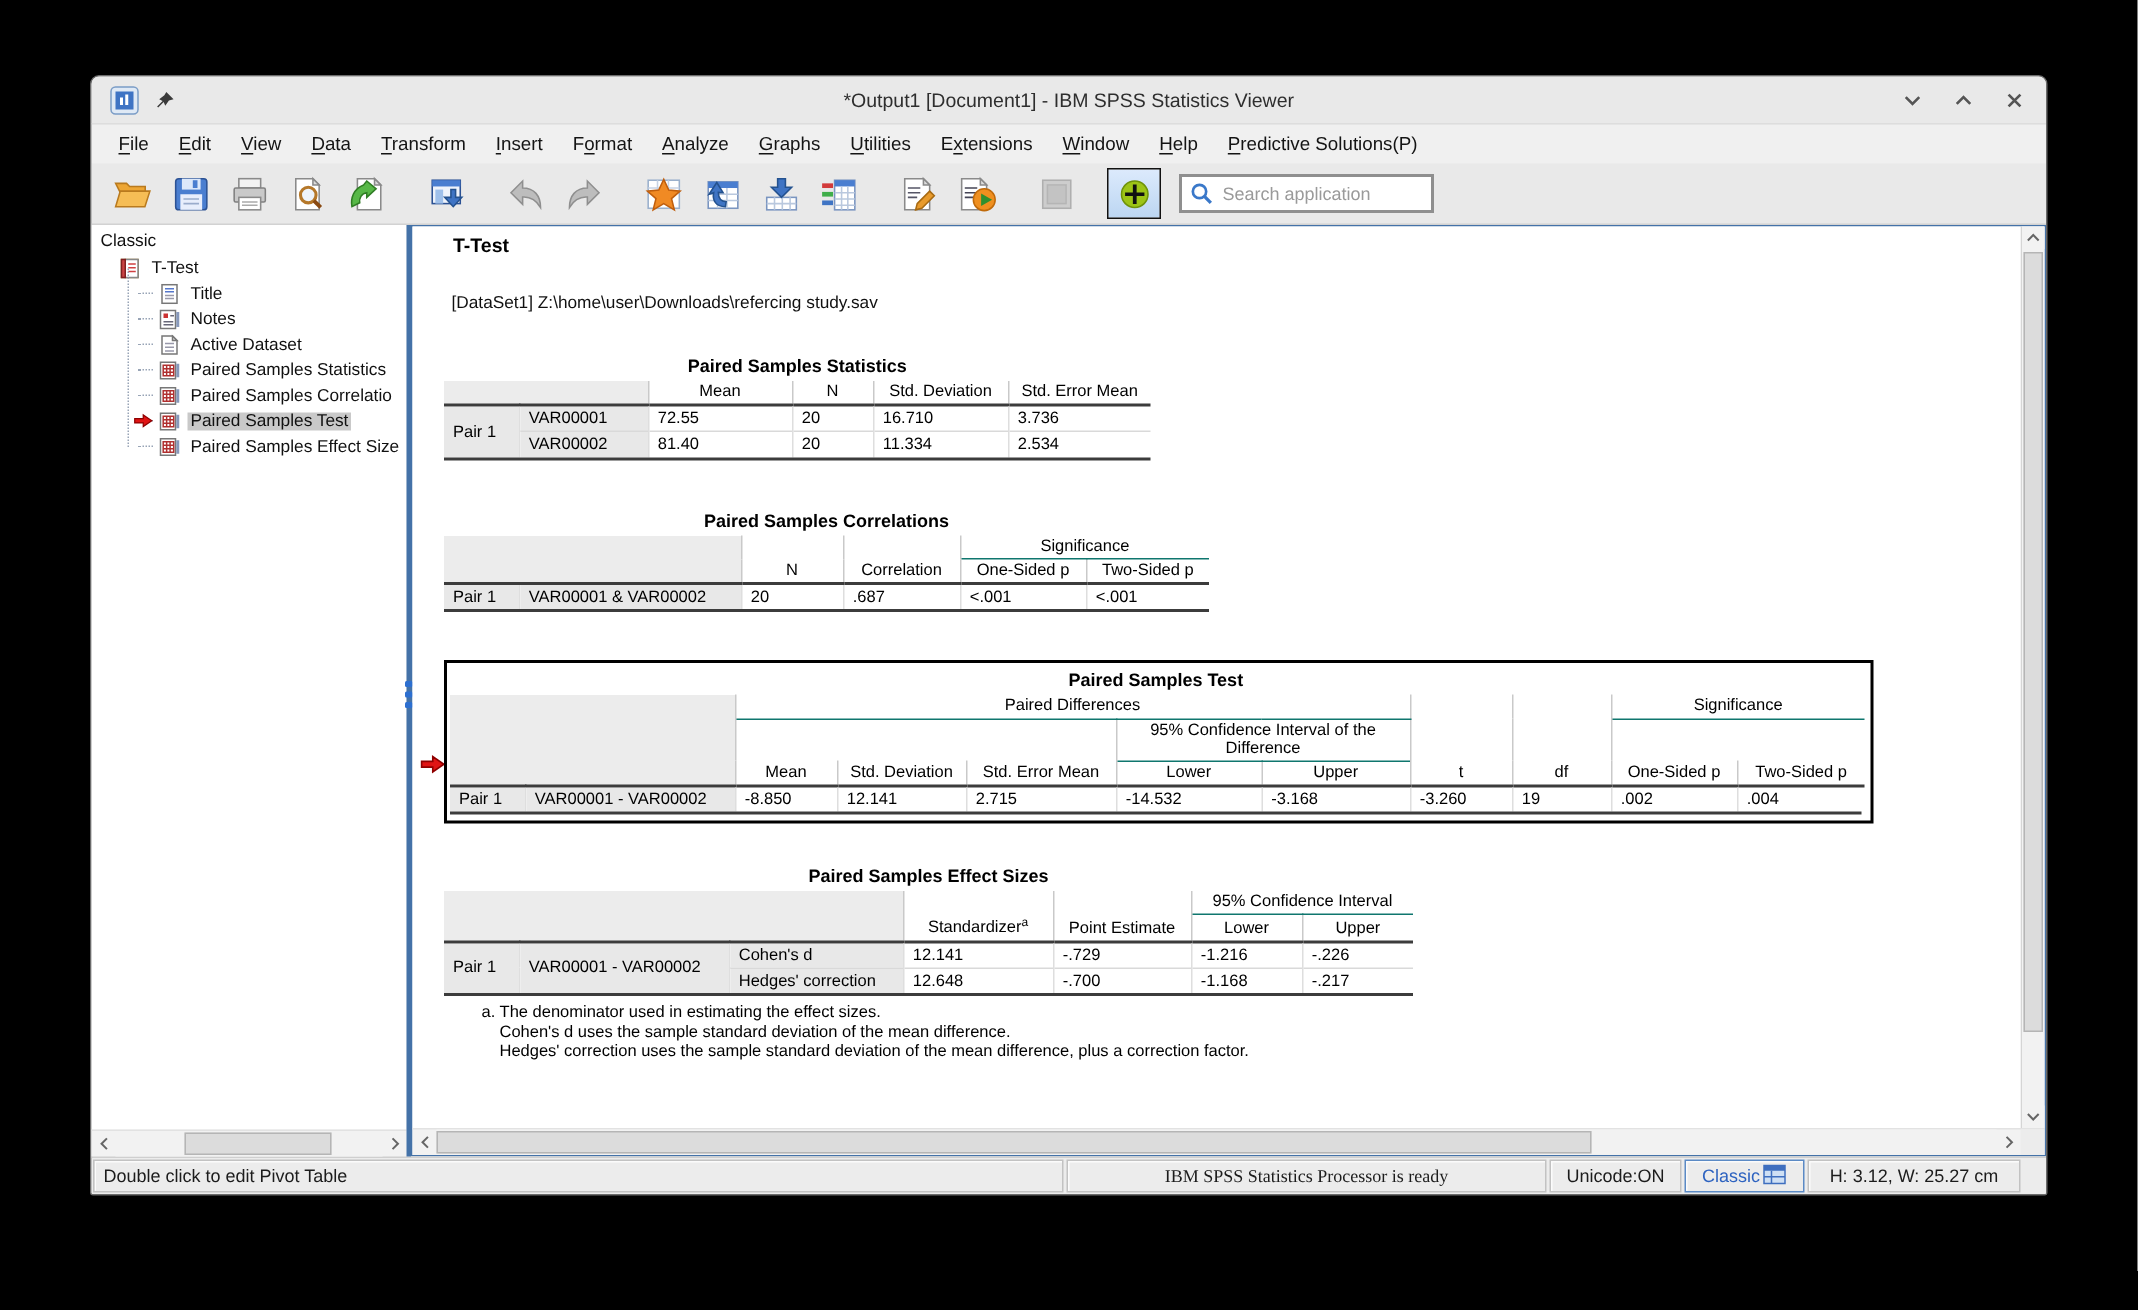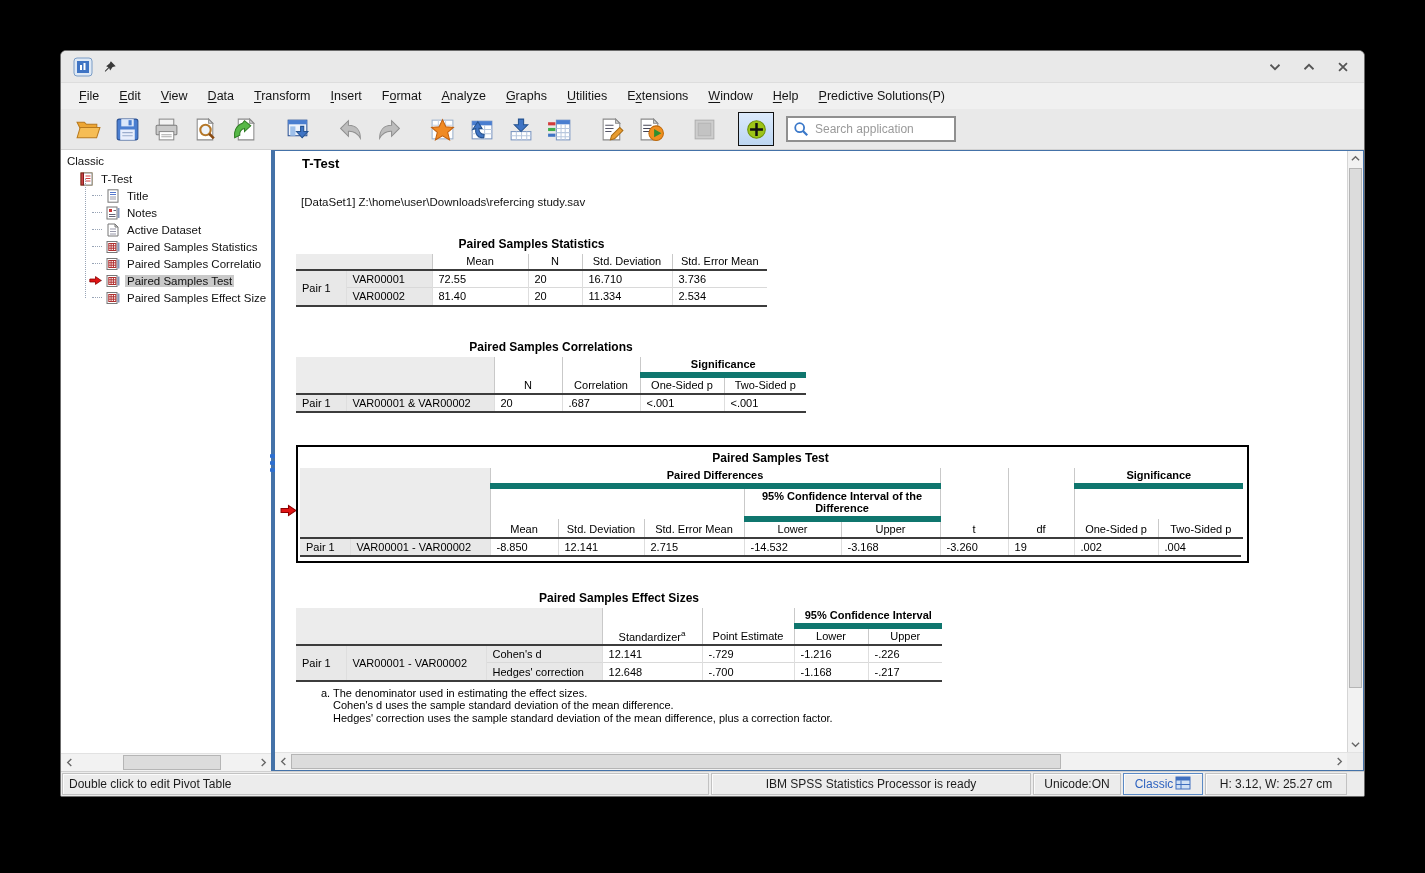--- a/index.html
+++ b/index.html
@@ -65,21 +65,21 @@
   .dsline{margin:25px 0 0 26px;font-size:11.5px;color:#111;}
   
   .tblblock{position:relative;}
   .tblblock.sel{border:2px solid #000;padding:4px 6px 4px 2px;}
   .tbl-title{text-align:center;font-size:12px;font-weight:bold;margin-bottom:3px;color:#000;}
   .spss-table{border-collapse:collapse;border:hidden;width:100%;table-layout:fixed;
               font-size:11px;color:#000;}
   .spss-table th{font-weight:normal;text-align:center;vertical-align:bottom;
                  padding:1px 4px 2px;border-left:1px solid #c9c9c9;border-right:1px solid #c9c9c9;
                  line-height:1.1;height:16px;overflow:hidden;}
-  .spss-table th.spanner{vertical-align:middle;border-bottom:6px solid #0f766e;font-weight:bold;}
+  .spss-table th.spanner{vertical-align:middle;border-bottom:1px solid #0f766e;}
   .spss-table th.hb{border-bottom:2px solid #3c3c3c;}
   .spss-table th sup{font-size:8px;vertical-align:super;}
   .spss-table td{padding:2px 6px;text-align:left;border-left:1px solid #dedede;
                  border-right:1px solid #dedede;height:17px;overflow:hidden;}
   .spss-table td.label{background:#e8e8e8;text-align:left;}
   .spss-table tr.rsep td{border-top:1px solid #d9d9d9;}
   .brule{border-bottom:2px solid #3c3c3c;}
   .footnotes{font-size:11px;color:#000;line-height:1.15;}
   .fn-first{margin-left:0;}
   .fn-rest{margin-left:12px;}
@@ -97,21 +97,21 @@
   .hthumb{position:absolute;top:1px;bottom:1px;background:#dcdcdc;border:1px solid #b5b5b5;}
   .hbtn{flex:0 0 16px;display:flex;align-items:center;justify-content:center;}
   .hbtn svg{width:9px;height:9px;}
   .corner{flex:0 0 16px;background:#ececec;}
   
   .statusbar{flex:0 0 25px;background:#ececec;display:flex;align-items:stretch;
              font-size:12px;color:#1c1c1c;border-top:1px solid #cfcfcf;padding:1px;}
   .seg{border:1px solid #c2c2c2;box-shadow:inset 1px 1px 0 #fbfbfb;margin-right:2px;
        display:flex;align-items:center;justify-content:center;white-space:nowrap;overflow:hidden;}
   .segl{flex:1;justify-content:flex-start;padding-left:6px;text-align:center;}
-  .segc{flex:0 0 320px;}
+  .segc{flex:0 0 320px;font-family:Liberation Serif, serif;}
   .segu{flex:0 0 88px;}
   .segv{flex:0 0 80px;border:1px solid #5b8ac5;color:#2e63c0;gap:2px;}
   .segv svg{width:16px;height:14px;}
   .segs{flex:0 0 142px;margin-right:16px;}
 </style>
 </head>
 <body>
 
 <div class="window">
 
@@ -121,20 +121,21 @@
           <rect x="1" y="1" width="18" height="18" rx="3" fill="#dfe9f5" stroke="#7a9cc6"></rect>
           <rect x="4" y="4" width="12" height="12" fill="#3f74c4"></rect>
           <path d="M7 13 V8 h2 v5 Z M10.5 13 V6 h2 v7 Z" fill="#fff"></path>
         </svg>
     </span>
     <span class="pin-ic">
       <svg width="14" height="14" viewBox="0 0 16 16">
           <path d="M9 1.5 L14.5 7 L11 8 L8.2 12 L7 9.2 L2.8 13.4 L2 12.6 L6.2 8.4 L3.6 7 L7.5 4 Z" fill="#3a3a3a"></path>
         </svg>
     </span>
+    <div class="title">*Output1 [Document1] - IBM SPSS Statistics Viewer</div>
     <div class="winctl">
       <span class="wbtn">
           <svg viewBox="0 0 16 16">
             <path d="M4 6 l4 4 4 -4" fill="none" stroke="#555" stroke-width="1.6"></path>
           </svg>
         </span>
       <span class="wbtn">
           <svg viewBox="0 0 16 16">
             <path d="M4 10 l4 -4 4 4" fill="none" stroke="#555" stroke-width="1.6"></path>
           </svg>

